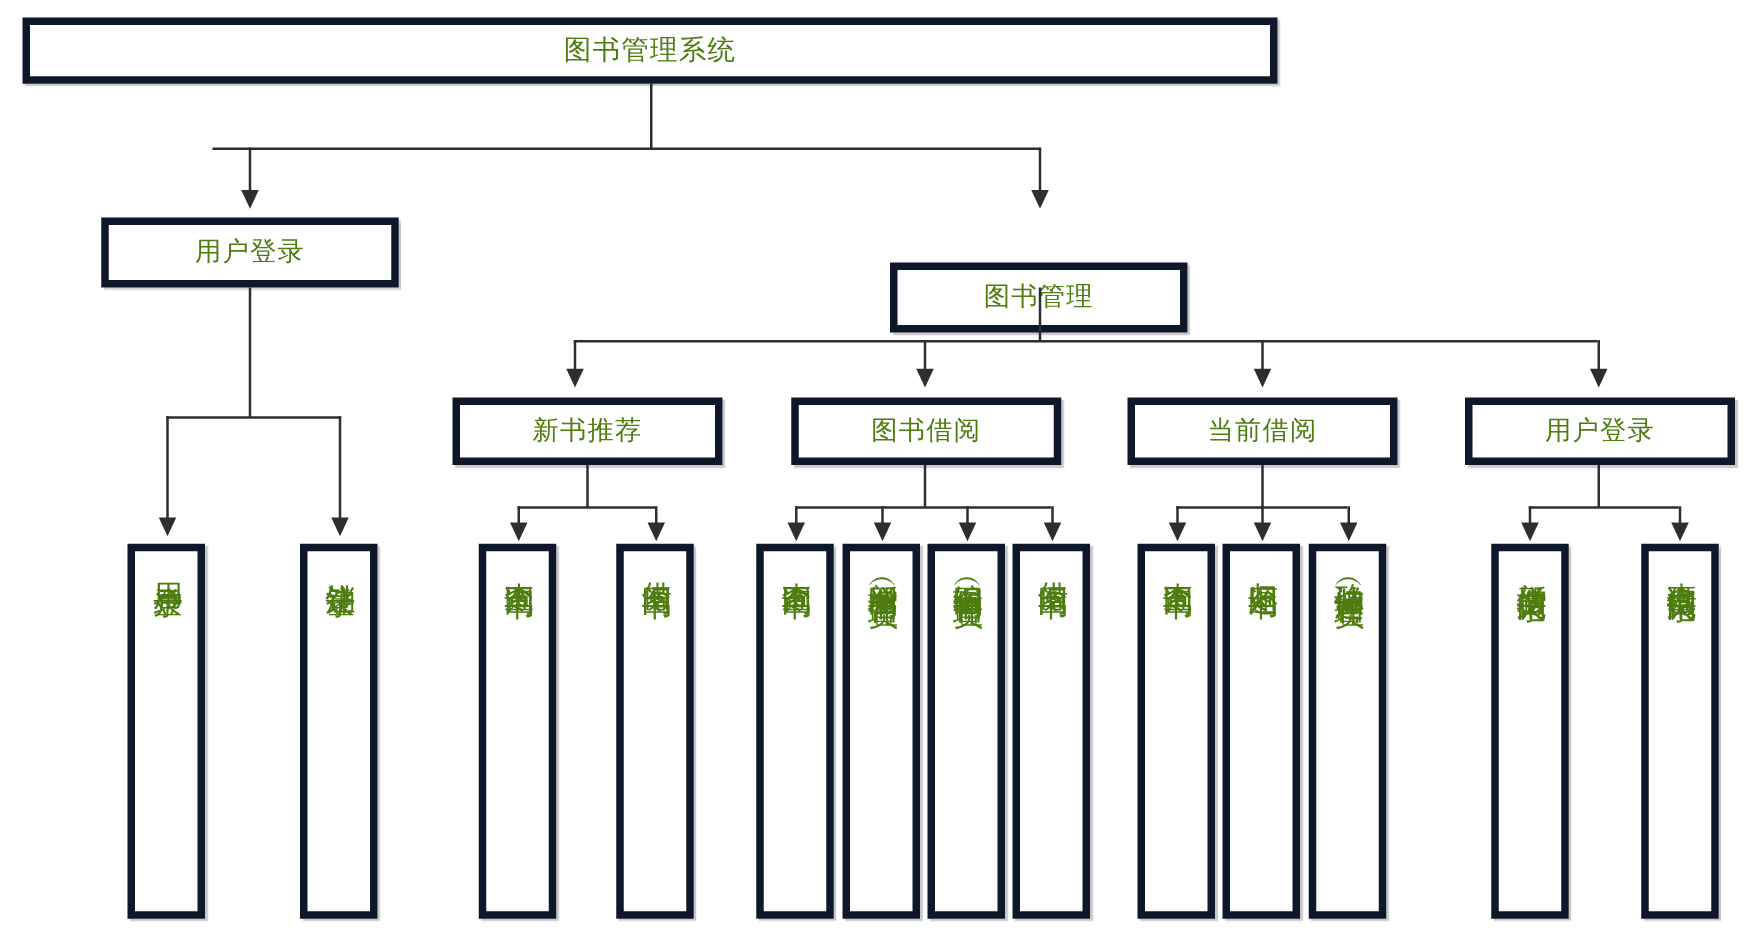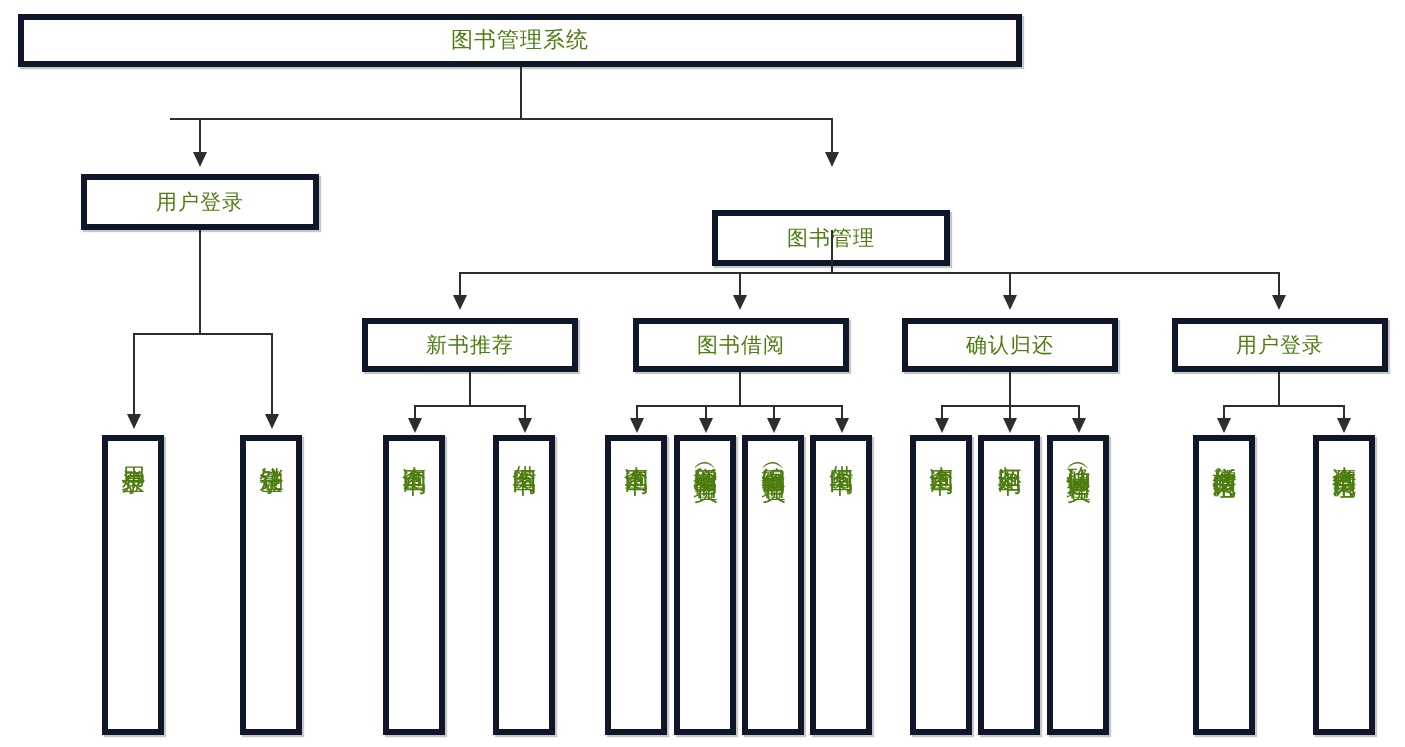--- a/index.html
+++ b/index.html
@@ -103,21 +103,21 @@
   <div class="vline" style="left:1278px;top:272px;height:24px;"></div>
   <div class="arrow" style="left:1272px;top:295px;"></div>
 
   <div class="node" style="left:362px;top:318px;width:216px;height:54px;">
     <span class="lbl">新书推荐</span>
   </div>
   <div class="node" style="left:633px;top:318px;width:216px;height:54px;">
     <span class="lbl">图书借阅</span>
   </div>
   <div class="node" style="left:902px;top:318px;width:216px;height:54px;">
-    <span class="lbl">确认归还</span>
+    <span class="lbl">当前借阅</span>
   </div>
   <div class="node" style="left:1172px;top:318px;width:216px;height:54px;">
     <span class="lbl">用户登录</span>
   </div>
 
   <div class="vline" style="left:469px;top:372px;height:34px;"></div>
   <div class="hline" style="left:414px;top:405px;width:110px;"></div>
   <div class="vline" style="left:414px;top:405px;height:14px;"></div>
   <div class="arrow" style="left:408px;top:418px;"></div>
   <div class="vline" style="left:524px;top:405px;height:14px;"></div>

